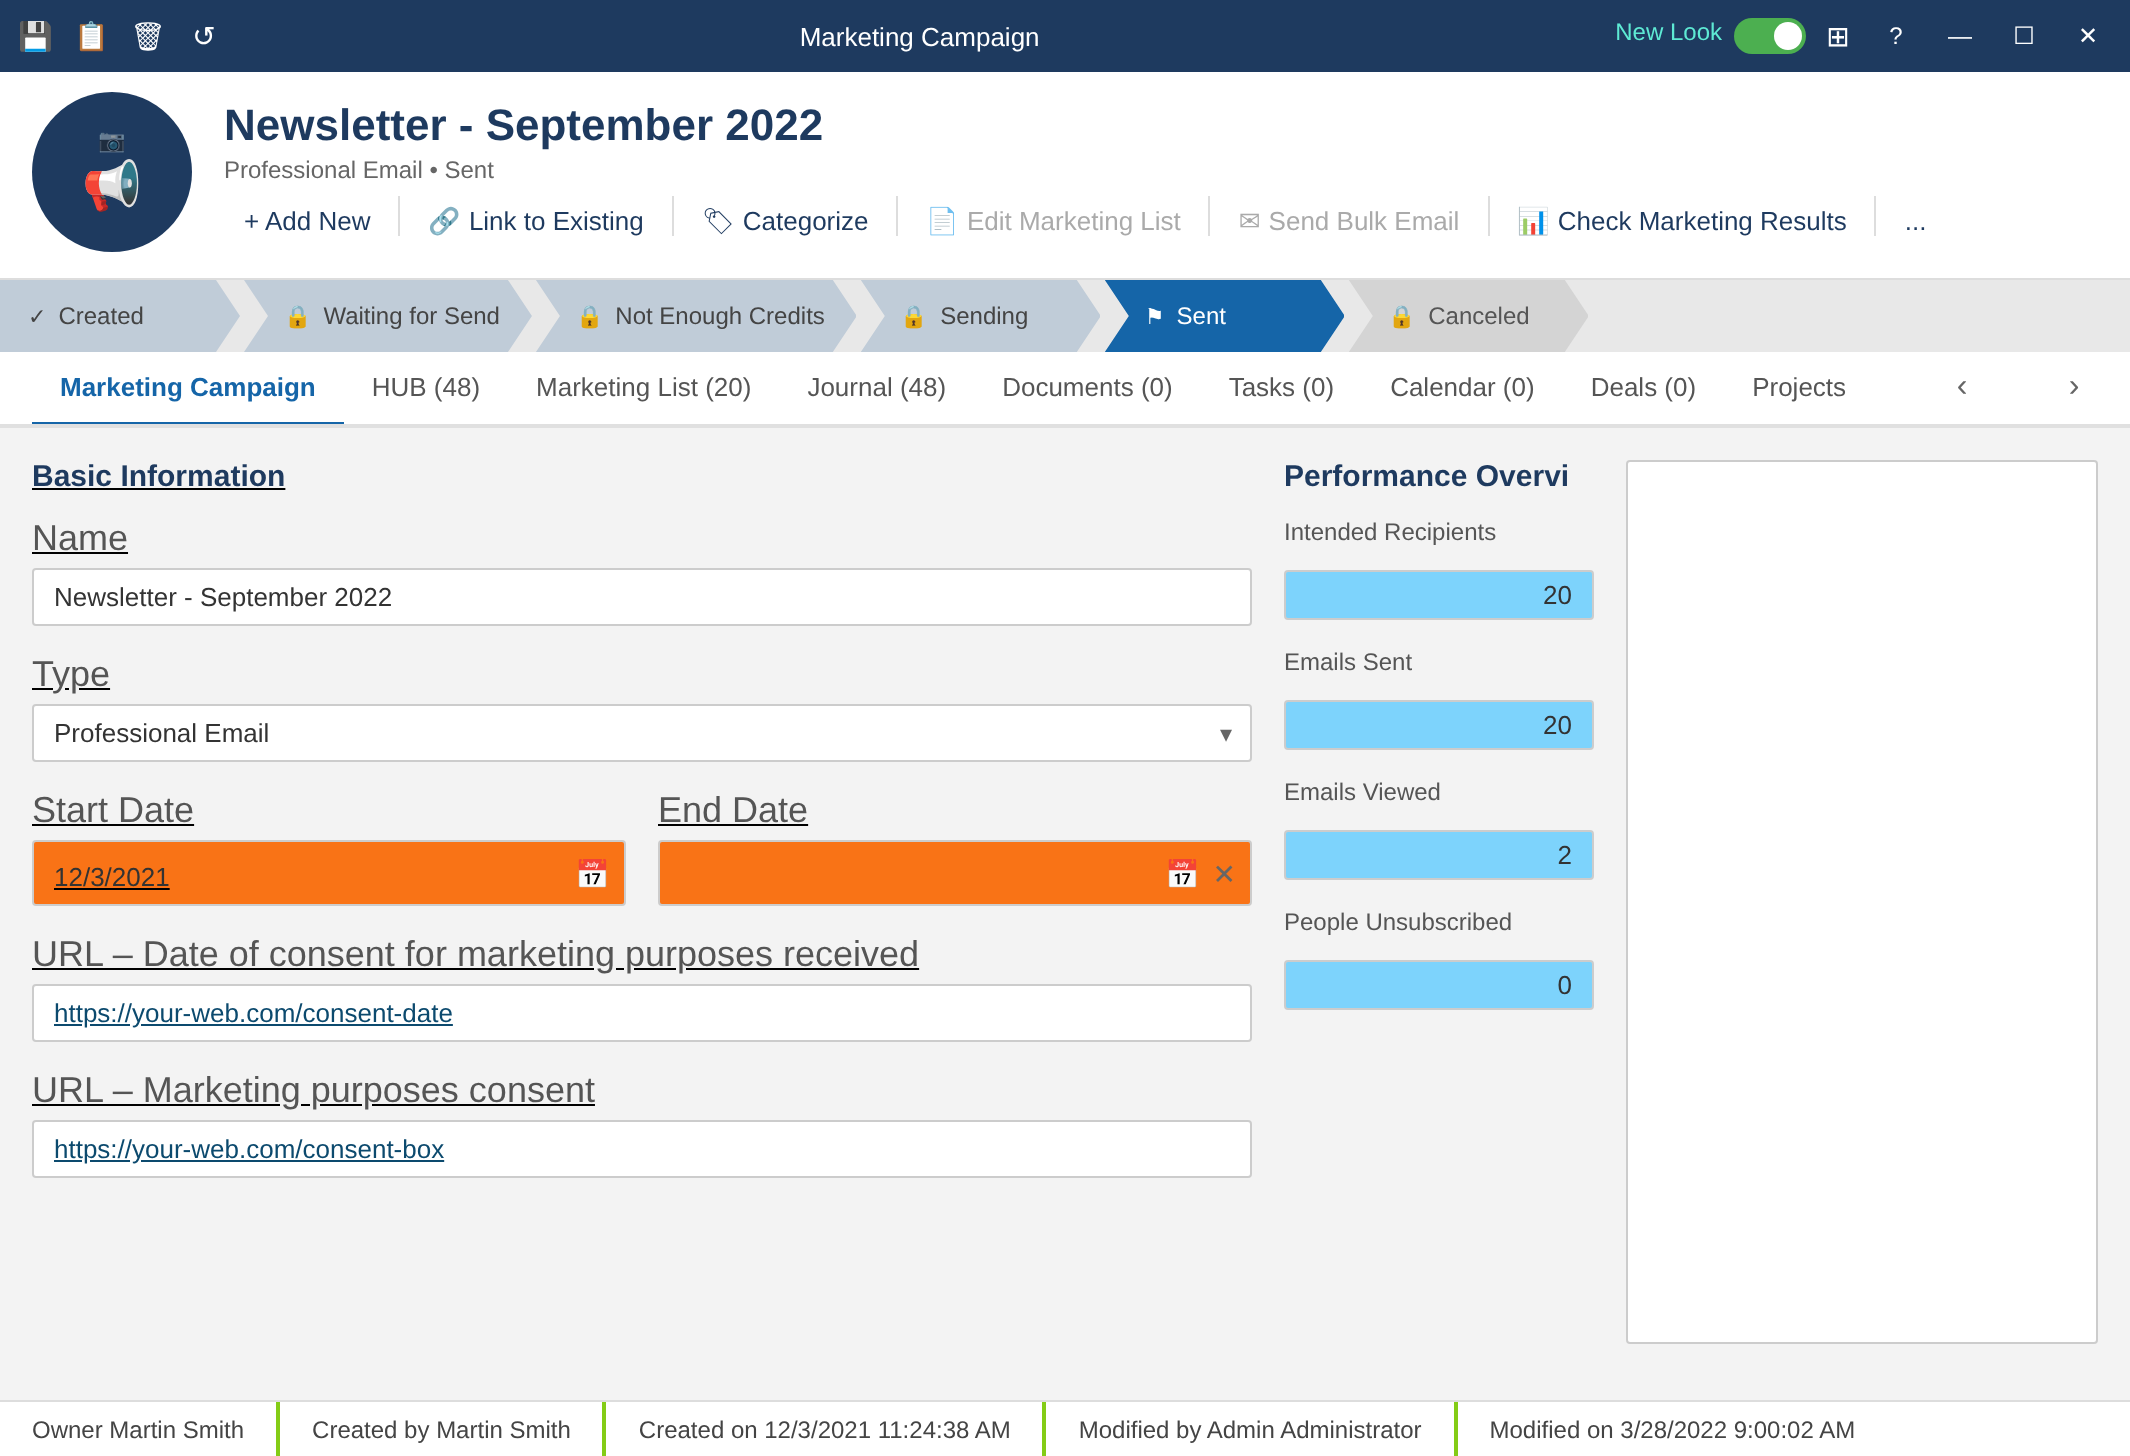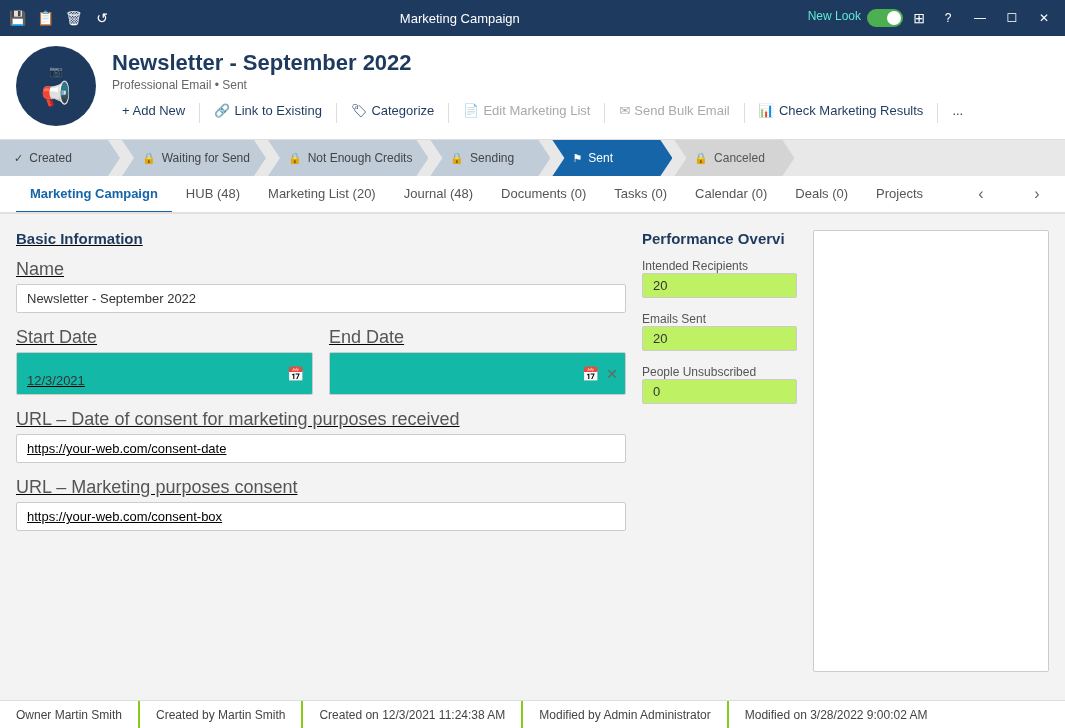--- a/index.html
+++ b/index.html
@@ -42,21 +42,21 @@
     }
     .avatar-inner { display: flex; flex-direction: column; align-items: center; }
     .camera-icon { color: rgba(255,255,255,0.5); font-size: 11px; margin-bottom: 2px; }
     .bullhorn-icon { color: white; font-size: 24px; }
     .entity-info { flex: 1; padding-top: 4px; }
     .entity-title { font-size: 22px; font-weight: 600; color: #1e3a5f; }
     .entity-subtitle { font-size: 12px; color: #666; margin-top: 2px; }
 
     
     .toolbar {
-      display: flex; align-items: flex-end; gap: 2px; padding: 6px 0; flex-wrap: wrap;
+      display: flex; align-items: flex-start; gap: 2px; padding: 6px 0; flex-wrap: wrap;
     }
     .toolbar-btn {
       display: flex; align-items: center; gap: 4px;
       padding: 5px 10px; border: none; background: none;
       cursor: pointer; color: #1e3a5f; font-size: 13px; border-radius: 2px;
       white-space: nowrap;
     }
     .toolbar-sep { width: 1px; height: 20px; background: #ddd; margin: 0 2px; }
 
     
@@ -109,44 +109,44 @@
 
     
     .left-panel { flex: 0 0 610px; text-decoration: underline; }
     .section-title { font-size: 15px; font-weight: 600; color: #1e3a5f; margin-bottom: 12px; }
     .field-group { margin-bottom: 14px; }
     .field-label { font-size: 18px; color: #555; margin-bottom: 4px; }
     .field-input {
       width: 100%; border: 1px solid #ccc; border-radius: 2px;
       padding: 6px 10px; font-size: 13px; color: #333; background: white;
     }
-    .field-input.link { color: #000000; text-decoration: underline; cursor: pointer; }
+    .field-input.link { color: #0c4a6e; text-decoration: underline; cursor: pointer; }
     .field-select-wrapper { position: relative; }
     .field-select {
       width: 100%; border: 1px solid #ccc; border-radius: 2px;
       padding: 6px 30px 6px 10px; font-size: 13px; color: #333;
       appearance: none; background: white; cursor: pointer;
     }
     .select-arrow { position: absolute; right: 10px; top: 50%; transform: translateY(-50%); color: #666; font-size: 12px; pointer-events: none; }
     .date-row { display: flex; gap: 16px; }
     .date-field { flex: 1; }
     .date-input-wrapper { position: relative; display: flex; align-items: center; }
     .date-input {
       width: 100%; border: 1px solid #ccc; border-radius: 2px;
-      padding: 20px 60px 6px 10px; font-size: 13px; color: #333; background: #14b8a6;
+      padding: 10px 60px 6px 10px; font-size: 13px; color: #333; background: #f97316;
     }
     .date-icons { position: absolute; right: 8px; display: flex; gap: 6px; }
     .date-icon { color: #666; font-size: 14px; cursor: pointer; }
     .perf-panel { flex: 0 0 155px; }
     .note-panel { flex: 1; }
     .perf-label { font-size: 12px; color: #555; }
     .perf-value {
-      border: 1px solid #ccc; background: #bef264;
+      border: 1px solid #ccc; background: #7dd3fc;
       padding: 4px 10px; font-size: 13px; color: #333;
-      text-align: left; min-width: 60px; border-radius: 2px;
+      text-align: right; min-width: 60px; border-radius: 2px; margin-top: 12px;
     }
     .note-textarea {
       width: 100%; height: 100%; border: 1px solid #ccc; resize: none;
       padding: 6px; font-size: 13px; color: #333;
       min-height: 320px; border-radius: 2px;
     }
 
     
     .status-bar {
       background: white;
@@ -285,20 +285,29 @@
 <div class="main-content">
 
   <div class="left-panel">
     <div class="section-title">Basic Information</div>
 
     <div class="field-group">
       <div class="field-label">Name</div>
       <input class="field-input" type="text" value="Newsletter - September 2022" style="">
     </div>
 
+    <div class="field-group">
+      <div class="field-label">Type</div>
+      <div class="field-select-wrapper">
+        <select class="field-select">
+          <option value="Professional Email">Professional Email</option>
+        </select>
+        <span class="select-arrow">▾</span>
+      </div>
+    </div>
 
     <div class="date-row">
       <div class="date-field">
         <div class="field-label">Start Date</div>
         <div class="date-input-wrapper">
           <input class="date-input" type="text" value="12/3/2021" style="">
           <div class="date-icons">
             <span class="date-icon">📅</span>
           </div>
         </div>
@@ -333,20 +342,24 @@
       <div class="perf-label">Intended Recipients</div>
       <div class="perf-value">20</div>
     </div>
 
     <div class="field-group">
       <div class="perf-label">Emails Sent</div>
       <div class="perf-value">20</div>
     </div>
 
 
+    <div class="field-group">
+      <div class="perf-label">Emails Viewed</div>
+      <div class="perf-value">2</div>
+    </div>
 
     <div class="field-group">
       <div class="perf-label">People Unsubscribed</div>
       <div class="perf-value">0</div>
     </div>
   </div>
 
   <div class="note-panel">
     <textarea class="note-textarea" style=""></textarea>
   </div>

